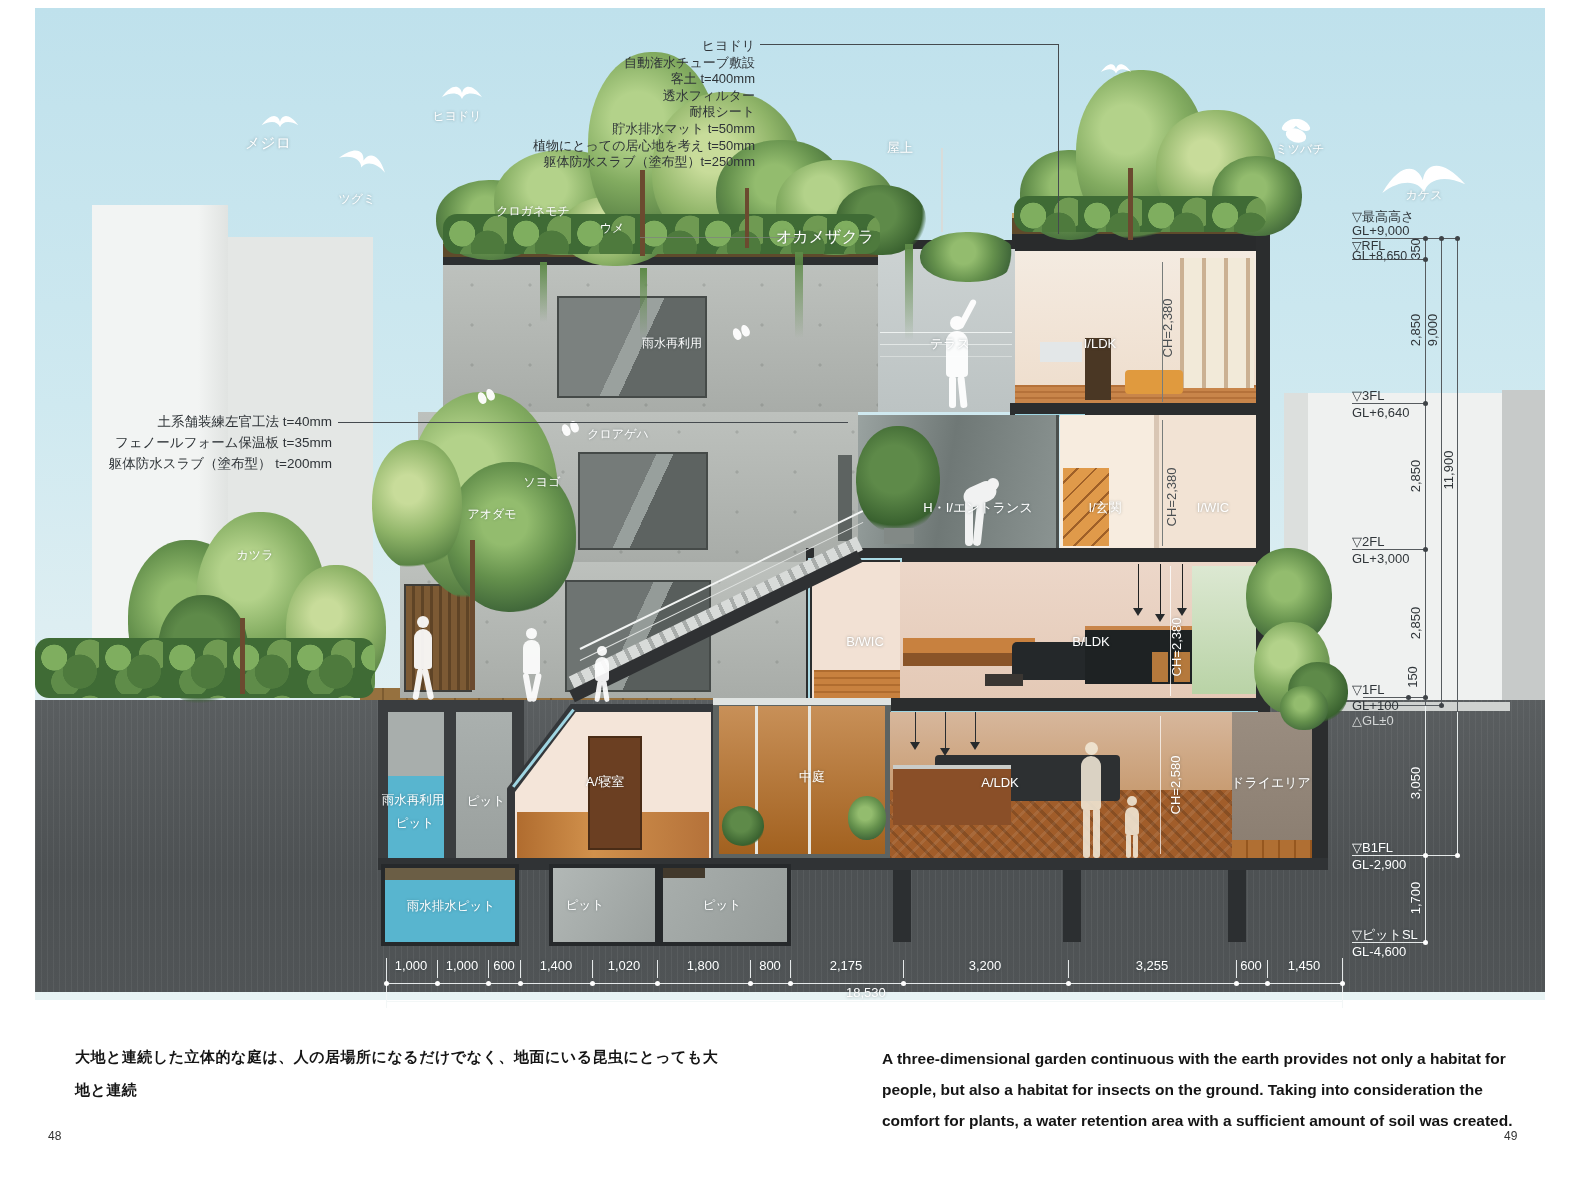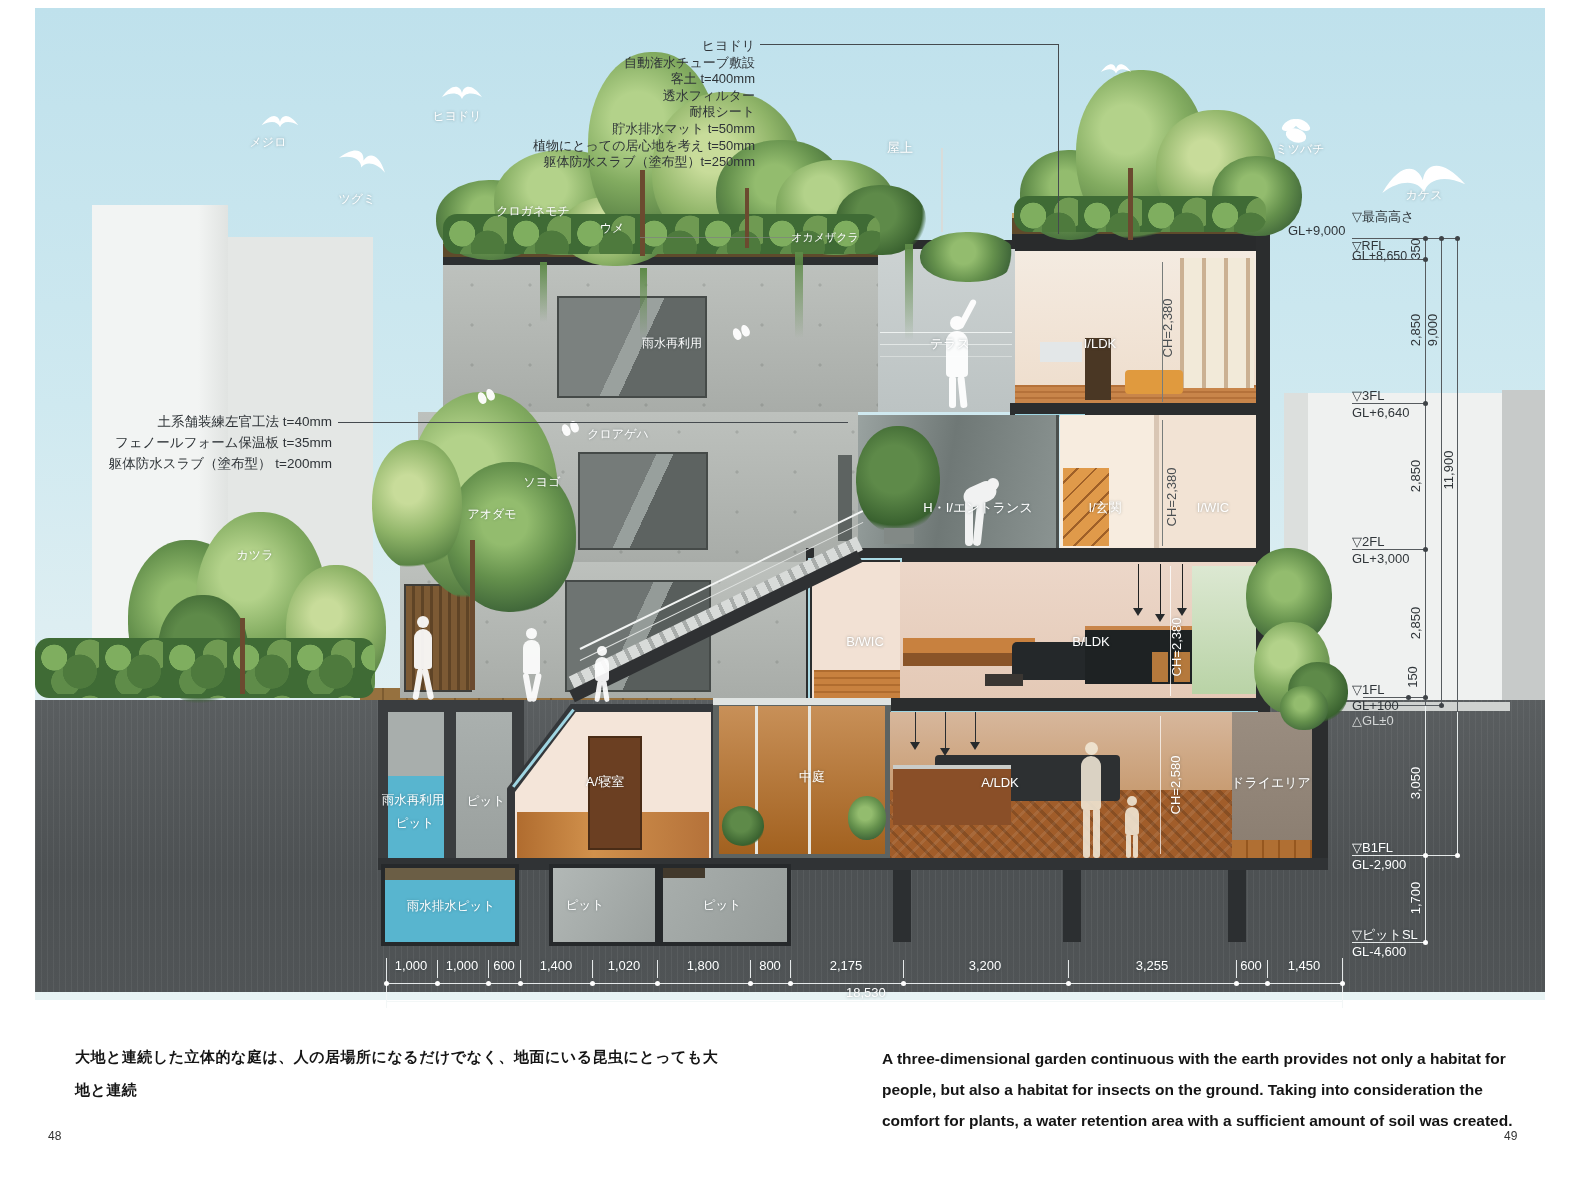--- a/index.html
+++ b/index.html
@@ -329,29 +329,29 @@
   <span class="t tw c" style="left:486px;top:801px;font-size:12.5px">ピット</span>
   <span class="t tw c" style="left:451px;top:906px;font-size:12.5px">雨水排水ピット</span>
   <span class="t tw c" style="left:585px;top:905px;font-size:12.5px">ピット</span>
   <span class="t tw c" style="left:722px;top:905px;font-size:12.5px">ピット</span>
 
   <div class="ln" style="left:1162px;top:262px;width:1px;height:140px;background:#787d7b"></div>
   <div class="ln" style="left:1162px;top:420px;width:1px;height:126px;background:#787d7b"></div>
   <div class="ln" style="left:1170px;top:566px;width:1px;height:130px;background:rgba(255,255,255,.8)"></div>
   <div class="ln" style="left:1160px;top:716px;width:1px;height:138px;background:rgba(255,255,255,.7)"></div>
 
-  <span class="t tw c" style="left:268px;top:143px;font-size:12px">メジロ</span>
+  <span class="t tw c" style="left:268px;top:143px;font-size:15px">メジロ</span>
   <span class="t tw c" style="left:357px;top:200px;font-size:12px">ツグミ</span>
   <span class="t tw c" style="left:457px;top:117px;font-size:12px">ヒヨドリ</span>
   <span class="t tw c" style="left:1300px;top:150px;font-size:12px">ミツバチ</span>
   <span class="t tw c" style="left:1424px;top:196px;font-size:12px">カケス</span>
   <span class="t tw c" style="left:618px;top:435px;font-size:12px">クロアゲハ</span>
   <span class="t tw c" style="left:533px;top:212px;font-size:12px">クロガネモチ</span>
   <span class="t tw c" style="left:612px;top:229px;font-size:12px">ウメ</span>
-  <span class="t tw c" style="left:825px;top:237px;font-size:11px">オカメザクラ</span>
+  <span class="t tw c" style="left:825px;top:237px;font-size:16px">オカメザクラ</span>
   <span class="t tw c" style="left:672px;top:344px;font-size:12px">雨水再利用</span>
   <span class="t tw c" style="left:542px;top:483px;font-size:12px">ソヨゴ</span>
   <span class="t tw c" style="left:492px;top:515px;font-size:12px">アオダモ</span>
   <span class="t tw c" style="left:255px;top:556px;font-size:12px">カツラ</span>
 
   <div class="ln" style="left:1425px;top:238px;width:1px;height:467px"></div>
   <div class="ln lnw" style="left:1425px;top:705px;width:1px;height:237px"></div>
   <div class="ln" style="left:1441px;top:238px;width:1px;height:467px"></div>
   <div class="ln" style="left:1457px;top:238px;width:1px;height:474px"></div>
   <div class="ln lnw" style="left:1457px;top:712px;width:1px;height:143px"></div>
@@ -371,21 +371,21 @@
   <div class="dot" style="left:1425px;top:697px"></div>
   <div class="ln" style="left:1363px;top:705px;width:78px;height:1px"></div>
   <div class="dot" style="left:1441px;top:705px"></div>
   <div class="ln lnw" style="left:1352px;top:855px;width:105px;height:1px"></div>
   <div class="dot dotw" style="left:1425px;top:855px"></div>
   <div class="dot dotw" style="left:1457px;top:855px"></div>
   <div class="ln lnw" style="left:1352px;top:942px;width:73px;height:1px"></div>
   <div class="dot dotw" style="left:1425px;top:942px"></div>
 
   <span class="t" style="left:1352px;top:210px">▽最高高さ</span>
-  <span class="t" style="left:1288px;top:224px">GL+9,000</span>
+  <span class="t" style="left:1352px;top:224px">GL+9,000</span>
   <span class="t" style="left:1352px;top:239px;font-size:12.5px">▽RFL</span>
   <span class="t" style="left:1352px;top:249px;font-size:12.5px">GL+8,650</span>
   <span class="t" style="left:1352px;top:389px">▽3FL</span>
   <span class="t" style="left:1352px;top:406px">GL+6,640</span>
   <span class="t" style="left:1352px;top:535px">▽2FL</span>
   <span class="t" style="left:1352px;top:552px">GL+3,000</span>
   <span class="t" style="left:1352px;top:683px">▽1FL</span>
   <span class="t" style="left:1352px;top:699px">GL+100</span>
   <span class="t" style="left:1352px;top:714px;color:#d3d6d6">△GL±0</span>
   <span class="t tw" style="left:1352px;top:841px">▽B1FL</span>

